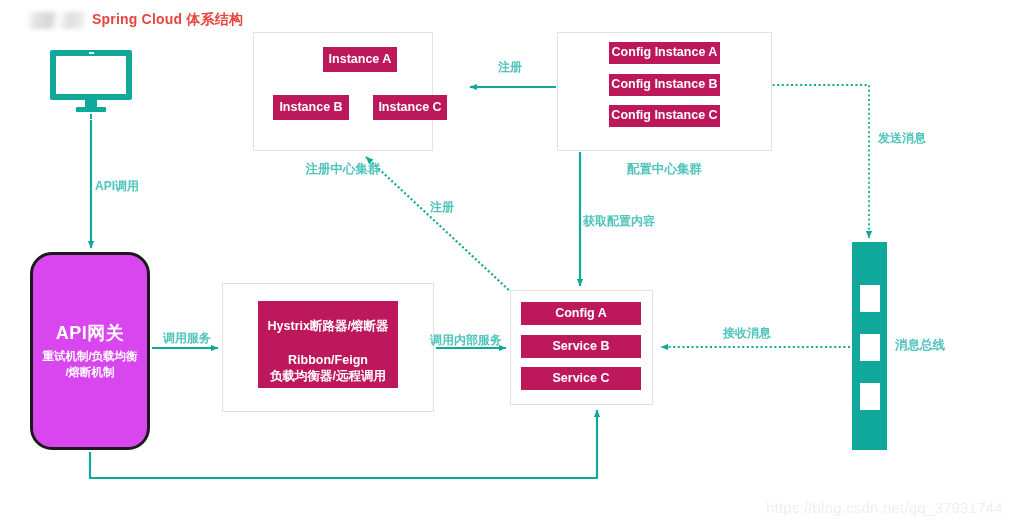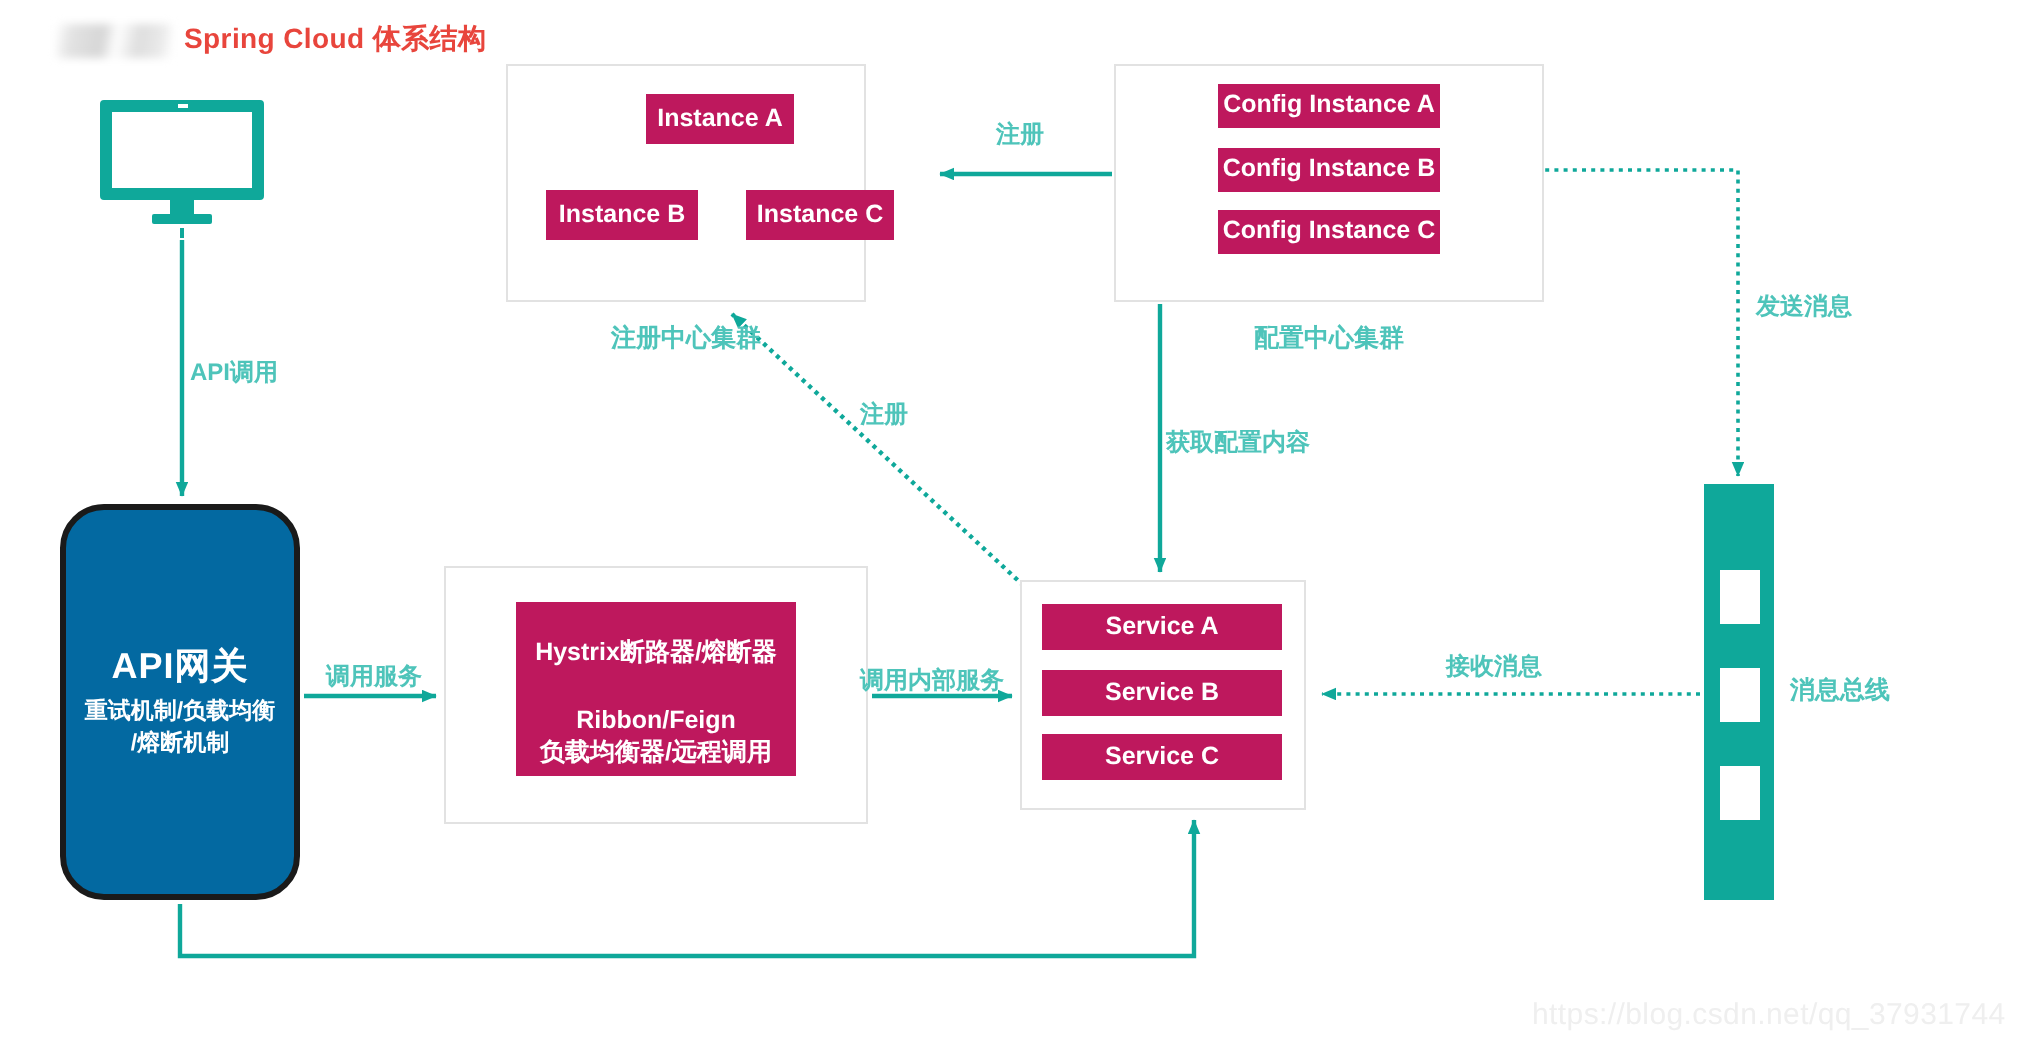--- a/index.html
+++ b/index.html
@@ -113,21 +113,21 @@
   #cfg-a { left: 609px; top: 42px; width: 111px; height: 22px; }
   #cfg-b { left: 609px; top: 74px; width: 111px; height: 22px; }
   #cfg-c { left: 609px; top: 105px; width: 111px; height: 22px; }
   #config-caption { left: 0; top: 128px; }
 
   
   #gateway {
     position: absolute;
     left: 30px; top: 252px;
     width: 120px; height: 198px;
-    background: #0369a1;
+    background: #d946ef;
     border: 3px solid #1a1a1a;
     border-radius: 22px;
     box-sizing: border-box;
     display: flex;
     flex-direction: column;
     align-items: center;
     justify-content: center;
     color: #ffffff;
   }
   #gateway .gw-title { font-size: 18px; font-weight: 700; letter-spacing: .5px; }
@@ -173,21 +173,21 @@
     font-weight: 700;
     color: #4ec4ba;
     white-space: nowrap;
   }
   #lbl-api-call     { left: 95px;  top: 178px; }
   #lbl-call-service { left: 163px; top: 330px; }
   #lbl-register-top { left: 498px; top: 59px; }
   #lbl-register-diag{ left: 430px; top: 199px; }
   #lbl-get-config   { left: 583px; top: 213px; }
   #lbl-inner-call   { left: 430px; top: 332px; }
-  #lbl-send-msg     { left: 878px; top: 130px; margin-top: 15px; }
+  #lbl-send-msg     { left: 878px; top: 130px; }
   #lbl-recv-msg     { left: 723px; top: 325px; }
 
   
   #watermark {
     position: absolute;
     left: 766px; top: 499px;
     font-size: 15px;
     color: #efefef;
     white-space: nowrap;
     letter-spacing: .2px;
@@ -274,21 +274,21 @@
 
   <div class="group-box" id="consumer-box">
     
   </div>
   <div class="teal-box" id="hystrix">Hystrix断路器/熔断器</div>
   <div class="teal-box" id="ribbon">Ribbon/Feign<br>负载均衡器/远程调用</div>
 
   <div class="group-box" id="provider-box">
     
   </div>
-  <div class="teal-box" id="svc-a">Service A</div>
+  <div class="teal-box" id="svc-a">Config A</div>
   <div class="teal-box" id="svc-b">Service B</div>
   <div class="teal-box" id="svc-c">Service C</div>
 
   <div id="bus">
     <div class="slot s1"></div>
     <div class="slot s2"></div>
     <div class="slot s3"></div>
   </div>
   <div id="bus-caption">消息总线</div>
 

